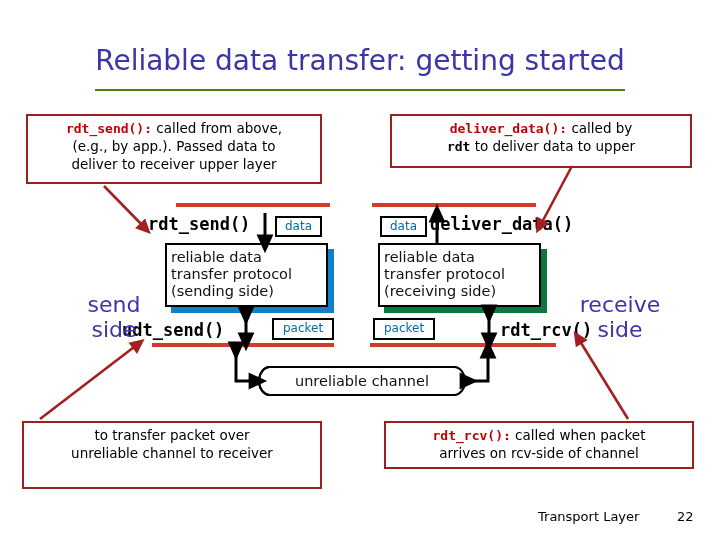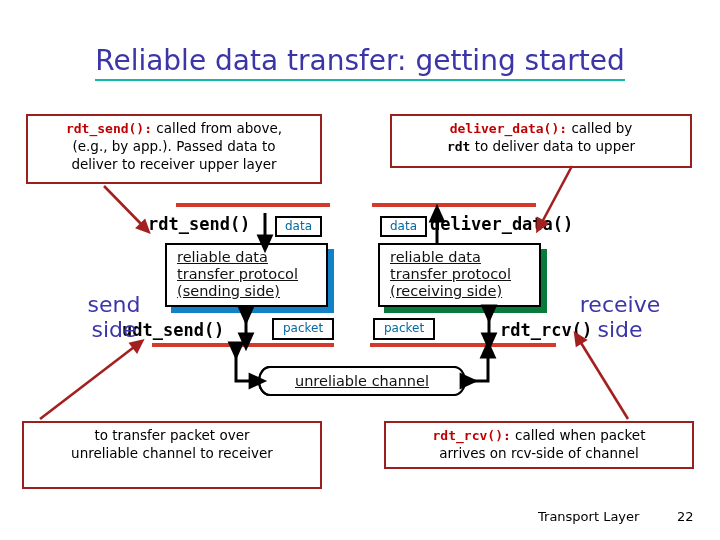--- a/index.html
+++ b/index.html
@@ -8,21 +8,21 @@
     font-family:"Liberation Sans", sans-serif;
     position:relative;overflow:hidden;
   }
   
   .title{
     position:absolute;left:0;top:44px;width:720px;text-align:center;
     font-family:"DejaVu Sans", sans-serif;
     font-size:28px;color:#3b35a8;letter-spacing:0px;
   }
   .title span{
-    border-bottom:2px solid #14b8a6;padding-bottom:2px;
+    border-bottom:2px solid #4d7c0f;padding-bottom:12px;
   }
   
   .callout{
     position:absolute;border:2px solid #9a2020;background:#ffffff;
     font-family:"DejaVu Sans", sans-serif;
     font-size:13.5px;color:#000000;text-align:center;line-height:1.32;
     box-sizing:border-box;padding:4px 4px 5px 4px;
   }
   .callout .code{
     font-family:"DejaVu Sans Mono", monospace;
@@ -62,41 +62,41 @@
   }
   #box-data-send{left:275px;top:216px;width:47px;height:21px;}
   #box-data-recv{left:380px;top:216px;width:47px;height:21px;}
   #box-packet-send{left:272px;top:318px;width:62px;height:22px;}
   #box-packet-recv{left:373px;top:318px;width:62px;height:22px;}
 
   
   .protobox{
     position:absolute;border:2px solid #000;background:#fff;box-sizing:border-box;
     font-family:"DejaVu Sans", sans-serif;font-size:14.5px;color:#111;
-    line-height:1.16;padding:4px 10px;text-decoration:underline;
+    line-height:1.16;padding:4px 4px;
   }
   #proto-send{left:165px;top:243px;width:163px;height:64px;box-shadow:6px 6px 0 0 #1281c6;}
   #proto-recv{left:378px;top:243px;width:163px;height:64px;box-shadow:6px 6px 0 0 #0a7a3c;}
 
   
   .sidelabel{
     position:absolute;font-family:"DejaVu Sans", sans-serif;
     font-size:22px;color:#3b35a8;text-align:center;line-height:1.15;margin-top:42px;
   }
   #label-send-side{left:66px;top:250px;width:96px;}
   #label-receive-side{left:556px;top:250px;width:128px;}
 
   
   #channel{
     position:absolute;left:258px;top:366px;width:208px;height:30px;
   }
   #channel-text{
     position:absolute;left:258px;top:366px;width:208px;height:30px;
     display:flex;align-items:center;justify-content:center;
-    font-family:"DejaVu Sans", sans-serif;font-size:14.5px;color:#111;text-decoration:underline;
+    font-family:"DejaVu Sans", sans-serif;font-size:14.5px;color:#111;
   }
 
   
   .footer{
     position:absolute;font-family:"DejaVu Sans", sans-serif;
     font-size:13px;color:#000;
   }
   #footer-label{left:538px;top:509px;}
   #footer-page{left:677px;top:509px;}
 

